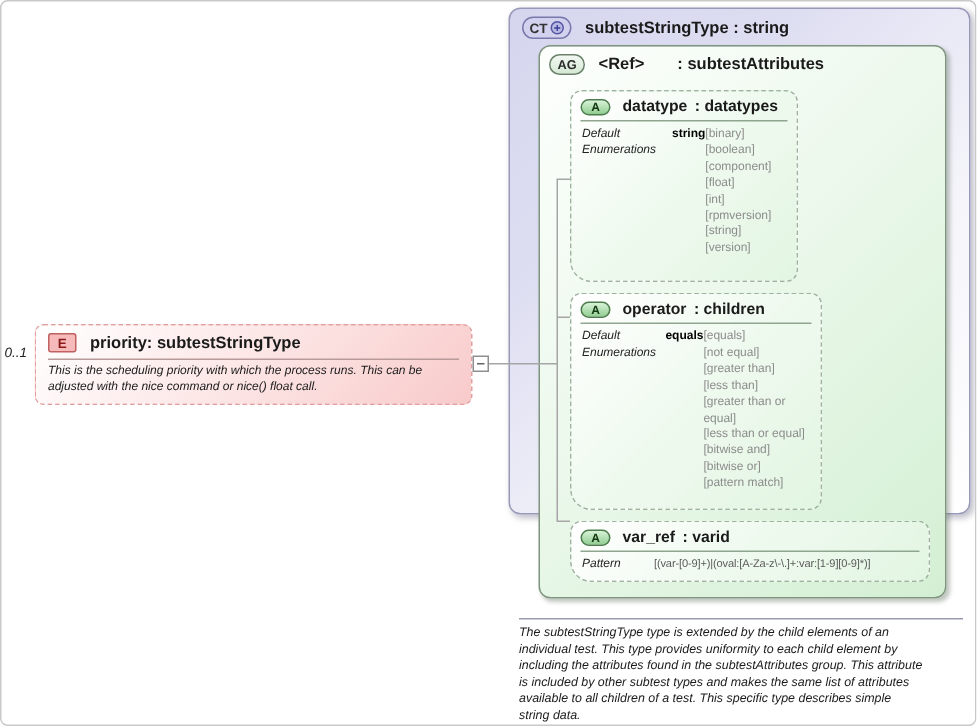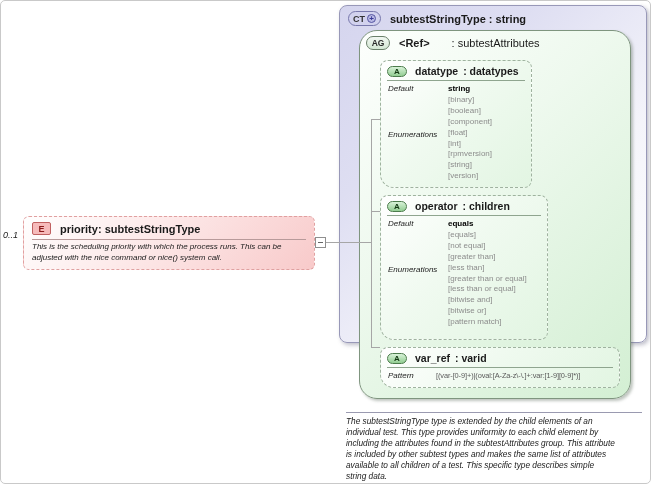--- a/index.html
+++ b/index.html
@@ -64,34 +64,34 @@
     width:9px; height:9px; border-radius:50%;
     background:#b8b8e4; border:1px solid #5656a2;
     display:flex; align-items:center; justify-content:center;
     font-size:8px; line-height:8px; font-weight:bold; color:#3a3a96;
   }
   .ct-title{ font-size:11px; font-weight:bold; }
 
   
   #ag-box{
     position:absolute; left:19px; top:24px; width:272px; height:369px;
-    border:1px solid #7f957f; border-radius:18px;
+    border:1px solid #7f957f; border-radius:8px;
     background:linear-gradient(135deg,#fdfffd 0%,#eef9ee 40%,#d3efd3 100%);
     box-shadow:2px 2px 3px rgba(95,110,95,.4);
   }
   #ag-header{ position:absolute; left:6px; top:5px; display:flex; align-items:center; }
   .badge-ag{
     width:24px; height:14px; margin-right:9px;
     display:flex; align-items:center; justify-content:center;
     background:linear-gradient(180deg,#f2f8f2,#d4e8d4);
     border:1px solid #6a806a; border-radius:7px;
     font-size:8.5px; font-weight:bold; color:#2a2a2a;
   }
   .ag-name{ font-size:11px; font-weight:bold; }
-  .ag-type{ font-size:11px; font-weight:normal; margin-left:22px; }
+  .ag-type{ font-size:11px; font-weight:bold; margin-left:22px; }
 
   
   .attr-box{
     position:absolute;
     border:1px dashed #9fb29f; border-radius:8px 8px 8px 14px;
     background:linear-gradient(135deg,#ffffff 0%,#f0faf0 45%,#e2f5e2 100%);
   }
   #attr-datatype{ left:20px; top:29px;  width:152px; height:128px; }
   #attr-operator{ left:20px; top:164px; width:168px; height:145px; }
   #attr-varref  { left:20px; top:316px; width:240px; height:41px;  }
@@ -102,22 +102,22 @@
     display:flex; align-items:center; justify-content:center;
     background:linear-gradient(180deg,#d8f2d8,#92cd92);
     border:1px solid #4c7c4c; border-radius:6px;
     font-size:8px; font-weight:bold; color:#123812;
   }
   .attr-name{ font-size:10.5px; font-weight:bold; }
   .attr-type{ font-size:10.5px; font-weight:bold; margin-left:5px; }
   .attr-sep{ border-top:1px solid #8fa58f; margin:3px 6px 2px 6px; }
 
   .attr-body{ display:flex; padding:1px 7px; font-size:8px; line-height:10.9px; }
-  .attr-labels{ width:60px; display:flex; flex-direction:column; font-style:italic; color:#222;gap:35px; }
-  .attr-values{ display:flex; flex-direction:column; }
+  .attr-labels{ width:60px; display:flex; flex-direction:column; font-style:italic; color:#222; }
+  .attr-values{ display:flex; flex-direction:row; }
   .default-value{ font-weight:bold; color:#000; }
   .enum-list{ color:#8c8c8c; white-space:pre-line; }
 
   .pattern-label{ width:48px; font-style:italic; color:#222; font-size:8px; }
   .pattern-value{ font-size:7.4px; color:#5a5a5a; letter-spacing:-0.1px; }
 
   
   #ct-sep{ position:absolute; left:6px; top:406px; width:296px; border-top:1px solid #9a9ab0; }
   #ct-annotation{
     position:absolute; left:6px; top:410px; width:300px;
@@ -133,21 +133,21 @@
   <div id="cardinality-label">0..1</div>
 
   <div id="element-box">
     <div class="el-header">
       <span class="badge-e">E</span>
       <span class="el-name">priority</span>
       <span class="el-type">: subtestStringType</span>
     </div>
     <div class="el-sep"></div>
     <div class="el-annotation">This is the scheduling priority with which the process runs. This can be
-adjusted with the nice command or nice() system call.</div>
+adjusted with the nice command or nice() float call.</div>
   </div>
 
   <div id="collapse-toggle">
       <div class="dash"></div>
     </div>
   <div class="cline" style="left:325px; top:241px; width:46px; height:1px;"></div>
   <div class="cline" style="left:370px; top:118px; width:1px; height:229px;"></div>
   <div class="cline" style="left:371px; top:118px; width:8px; height:1px;"></div>
   <div class="cline" style="left:371px; top:210px; width:8px; height:1px;"></div>
   <div class="cline" style="left:371px; top:346px; width:8px; height:1px;"></div>

